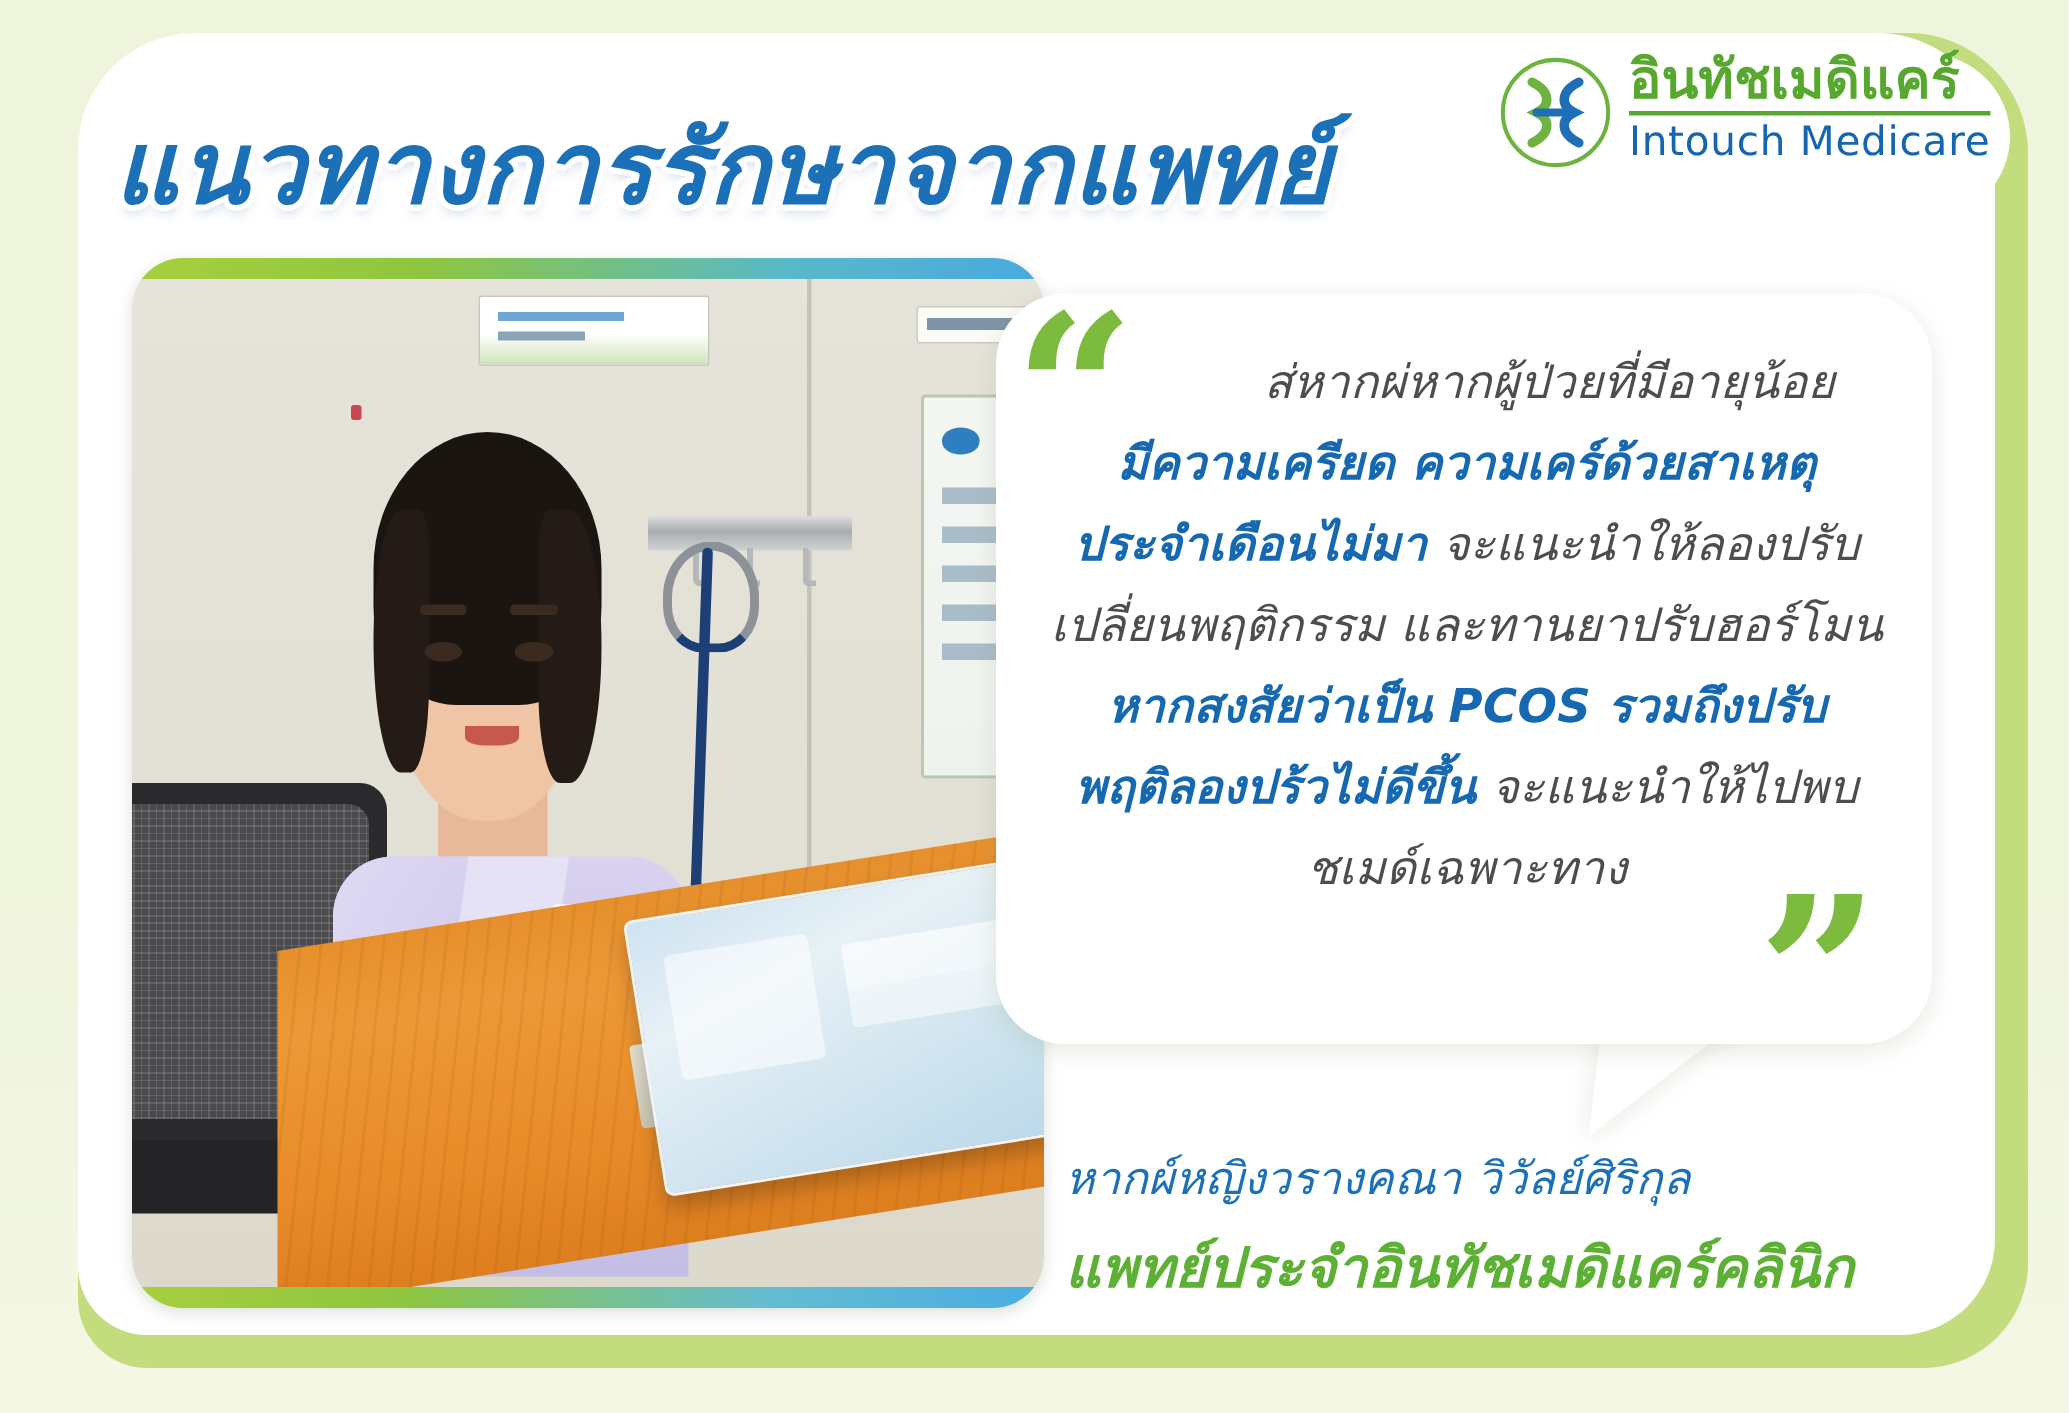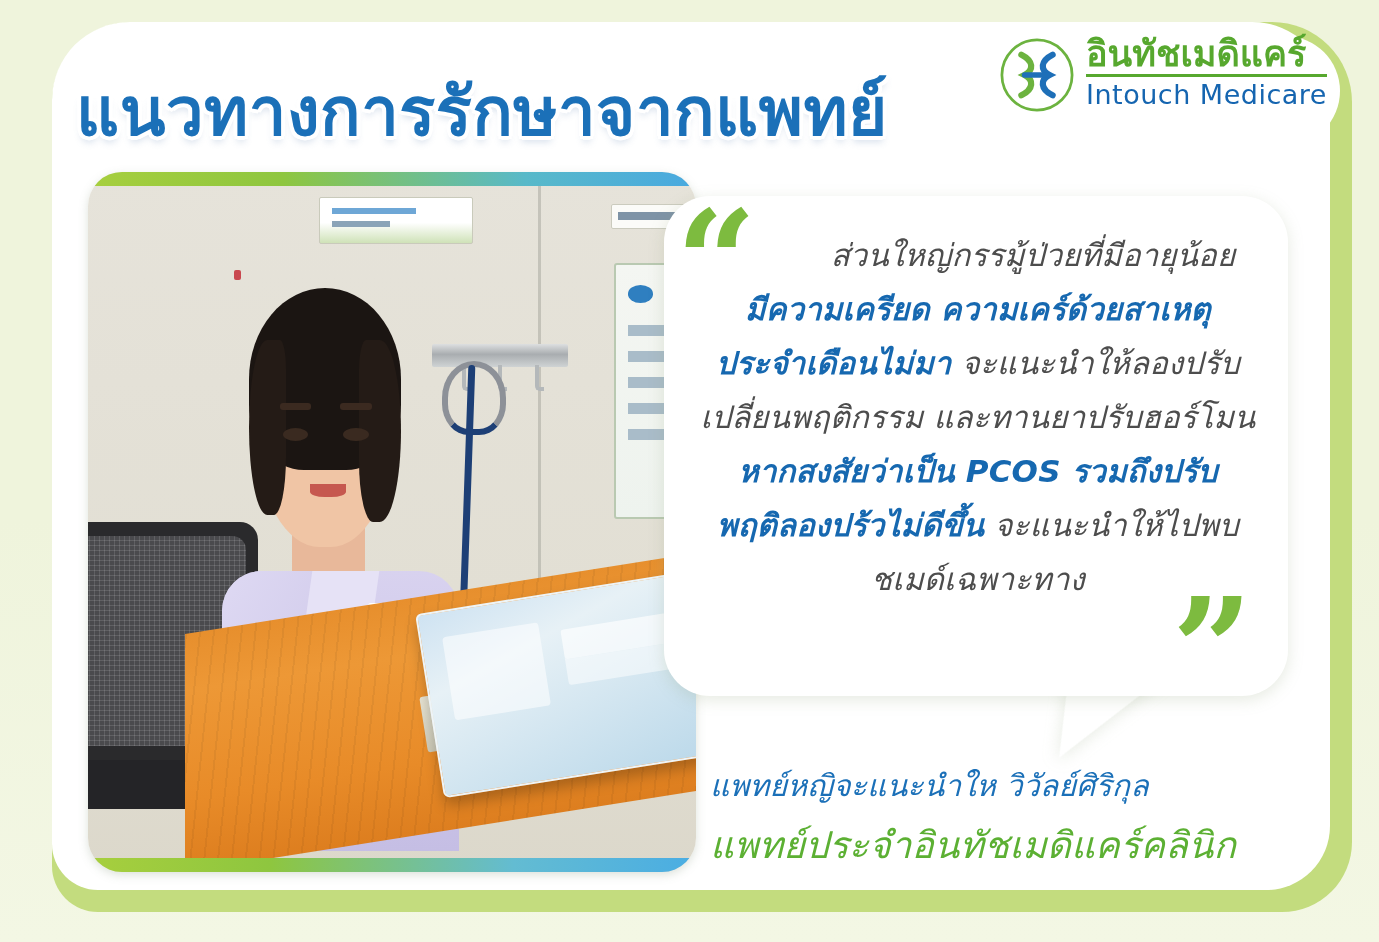--- a/index.html
+++ b/index.html
@@ -47,21 +47,21 @@
     font-size:27px;font-weight:normal;color:#1565b0;letter-spacing:0.5px;
     margin-top:4px;
   }
 
   
   .headline{
     position:absolute;left:76px;top:58px;width:880px;height:96px;
     z-index:5;
   }
   .headline-text{
-    font-size:67px;font-weight:bold;color:#1b70b8;
+    font-size:67px;font-weight:bold;font-style:italic;color:#1b70b8;
     letter-spacing:0.5px;white-space:nowrap;
     text-shadow:
       -3px -3px 0 #fff, 3px -3px 0 #fff, -3px 3px 0 #fff, 3px 3px 0 #fff,
       -4px 0 0 #fff, 4px 0 0 #fff, 0 -4px 0 #fff, 0 4px 0 #fff,
       0 6px 7px rgba(120,150,190,0.30);
   }
 
   
   .photo{
     position:absolute;left:88px;top:172px;width:608px;height:700px;
@@ -176,21 +176,21 @@
   .qline.indent{padding-left:110px;}
   .qline .hl{color:#1668b0;font-weight:bold;font-style:italic;}
 
   
   .attr{position:absolute;left:710px;top:762px;z-index:7;}
   .attr-name{
     font-size:30px;color:#1b70b8;font-style:italic;letter-spacing:0.2px;
     white-space:nowrap;
   }
   .attr-role{
-    font-size:37px;color:#5cb033;font-weight:normal;font-style:italic;
+    font-size:37px;color:#5cb033;font-weight:bold;font-style:italic;
     margin-top:6px;letter-spacing:0.2px;white-space:nowrap;
   }
 </style>
 </head>
 <body>
 
 <div class="stage">
 
   <div class="page-bg"></div>
 
@@ -278,27 +278,27 @@
     <div class="photo-bar-top"></div>
     <div class="photo-bar-bottom"></div>
   </div>
 
   <div class="bubble-tail"></div>
   <div class="bubble"></div>
   <div class="qmark qopen">“</div>
   <div class="qmark qclose">”</div>
 
   <div class="quote-body">
-      <div class="qline indent"><span>ส่วนใหญ่กรรมู้ป่วยที่มีอายุน้อย</span></div>
+      <div class="qline indent"><span>ส่หากผ่หากผู้ป่วยที่มีอายุน้อย</span></div>
       <div class="qline"><span class="hl">มีความเครียด ความเคร์ด้วยสาเหตุ</span></div>
       <div class="qline"><span class="hl">ประจำเดือนไม่มา</span><span> จะแนะนำให้ลองปรับ</span></div>
       <div class="qline"><span>เปลี่ยนพฤติกรรม และทานยาปรับฮอร์โมน</span></div>
       <div class="qline"><span class="hl">หากสงสัยว่าเป็น PCOS รวมถึงปรับ</span></div>
       <div class="qline"><span class="hl">พฤติลองปร้วไม่ดีขึ้น</span><span> จะแนะนำให้ไปพบ</span></div>
       <div class="qline"><span>ชเมด์เฉพาะทาง</span></div>
     </div>
 
   <div class="attr">
-    <div class="attr-name">แพทย์หญิจะแนะนำให  วิวัลย์ศิริกุล</div>
+    <div class="attr-name">หากผ์หญิงวรางคณา  วิวัลย์ศิริกุล</div>
     <div class="attr-role">แพทย์ประจำอินทัชเมดิแคร์คลินิก</div>
   </div>
 
 </div>
 
 </body></html>

